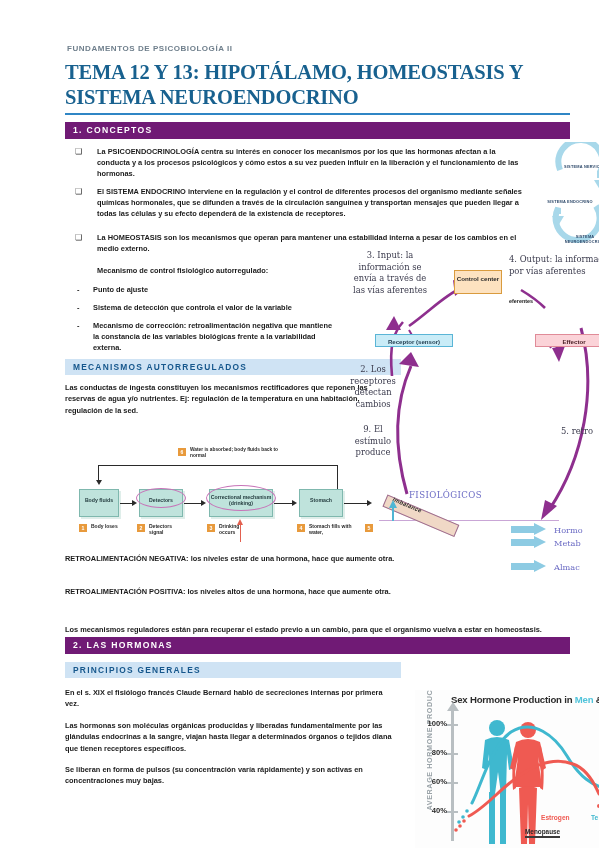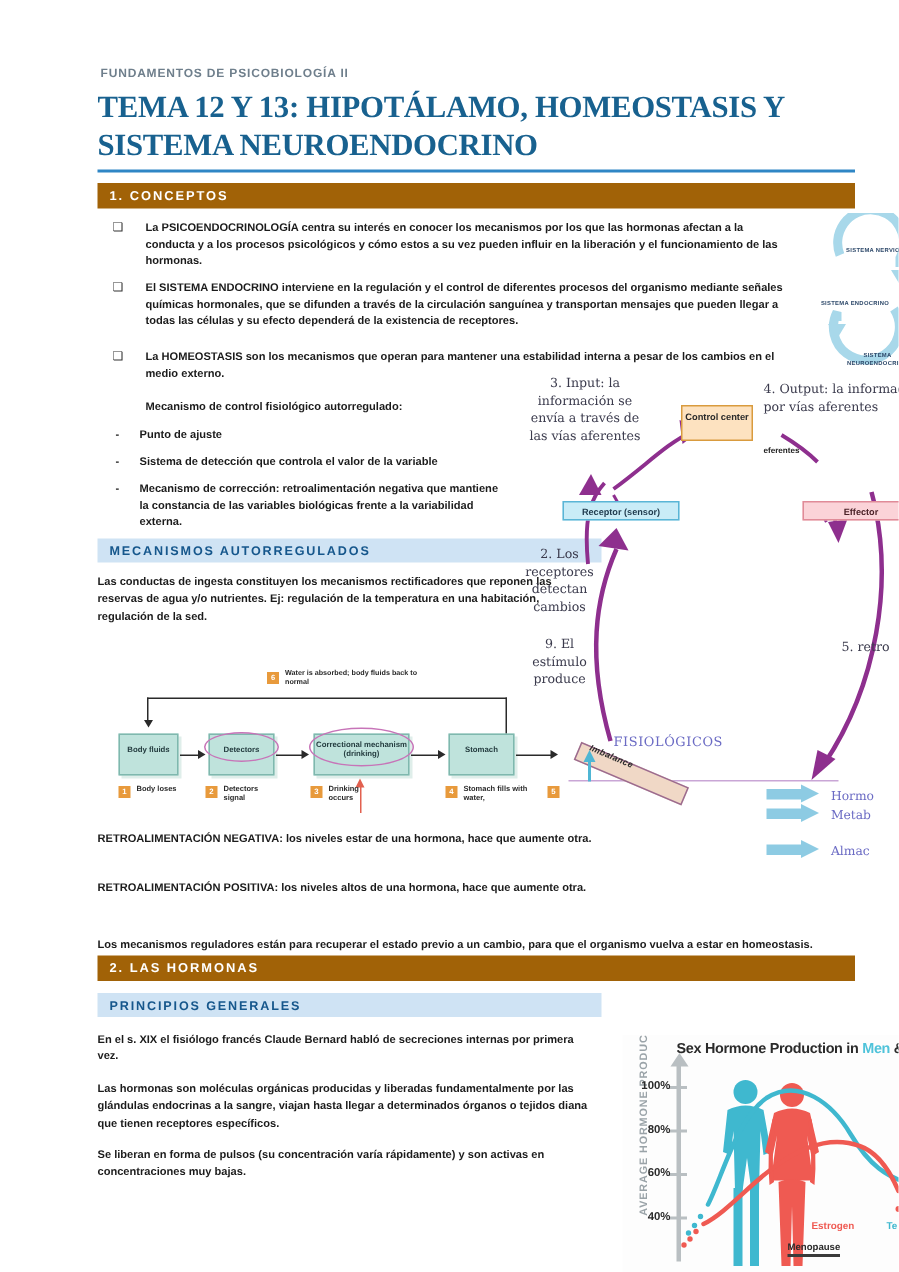--- a/index.html
+++ b/index.html
@@ -26,21 +26,21 @@
     color:#18618f; letter-spacing:-0.2px;
   }
   .title-rule {
     position:absolute; left:46px; top:113px; width:505px; height:2px;
     background:#2f86c5;
   }
 
   
   .sec-bar {
     position:absolute; left:46px; width:505px; height:17px;
-    background:#a16207;
+    background:#701a75;
     color:#ffffff; font-size:8.6px; font-weight:bold;
     letter-spacing:1.3px; padding:3px 0 0 8px;
   }
   .sub-bar {
     position:absolute; left:46px; width:336px; height:16px;
     background:#cfe3f4;
     color:#16578c; font-size:8.4px; font-weight:bold;
     letter-spacing:1.25px; padding:3px 0 0 8px;
   }
 

